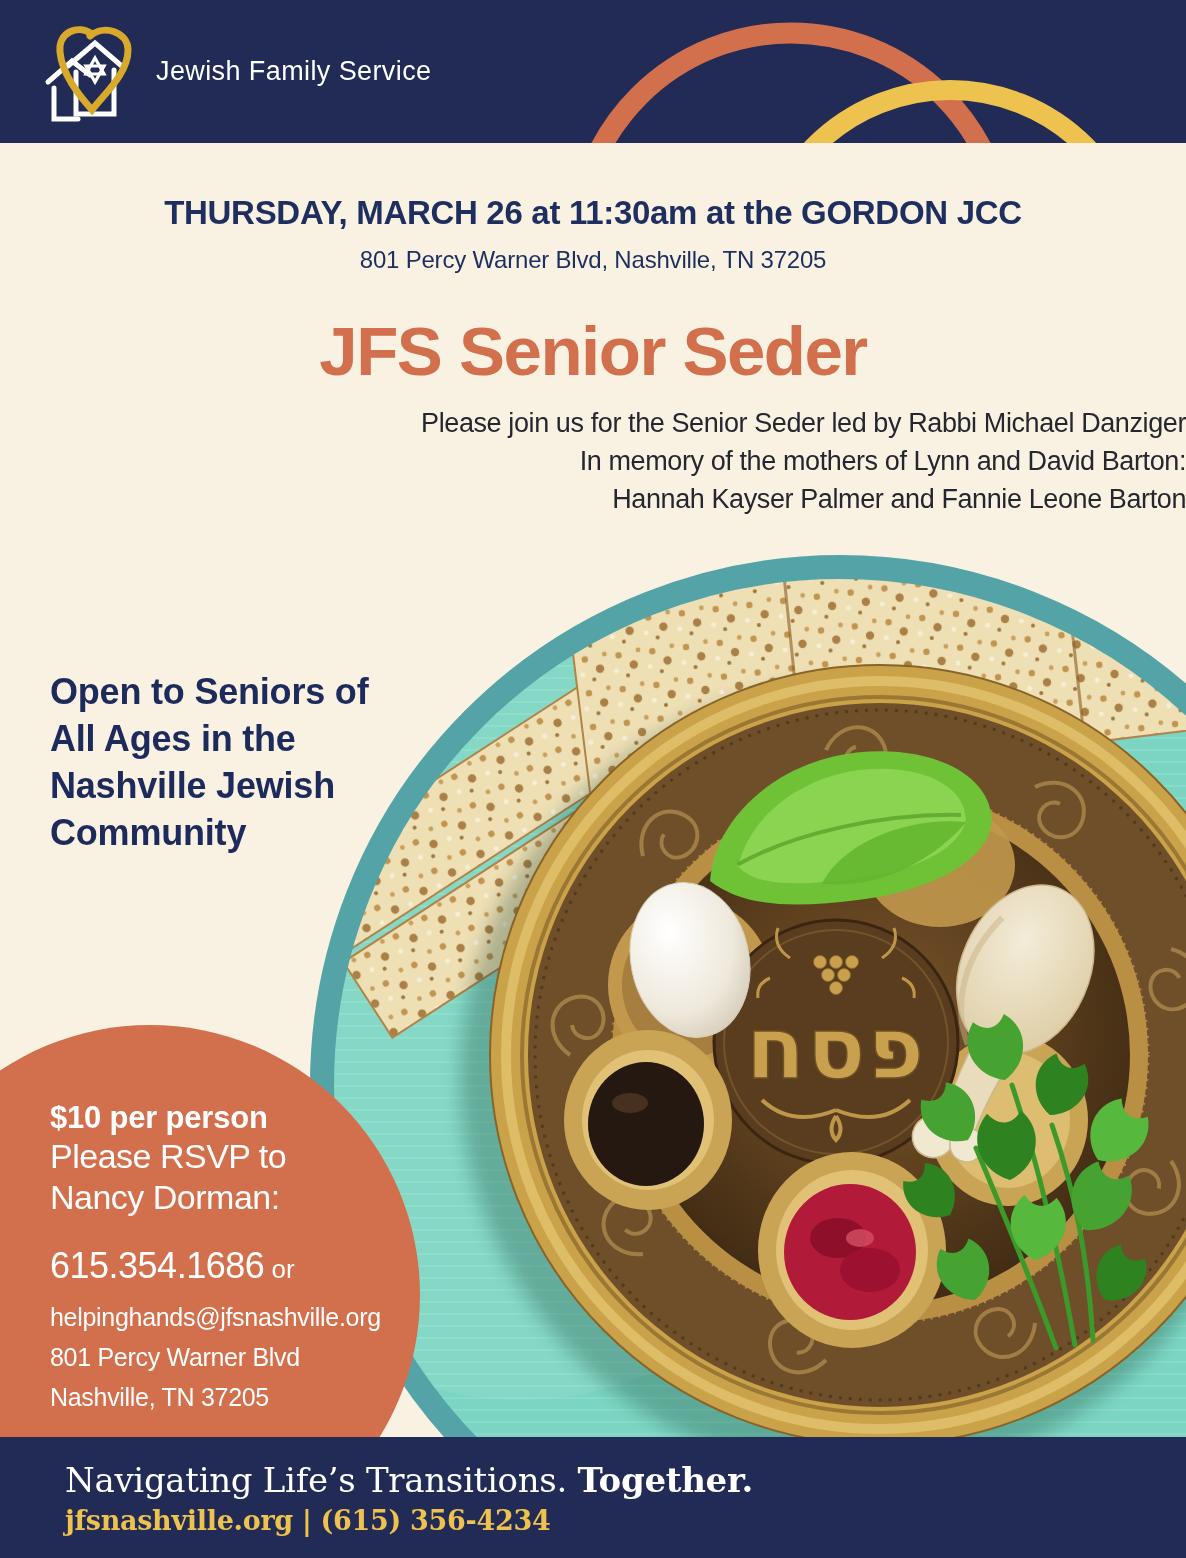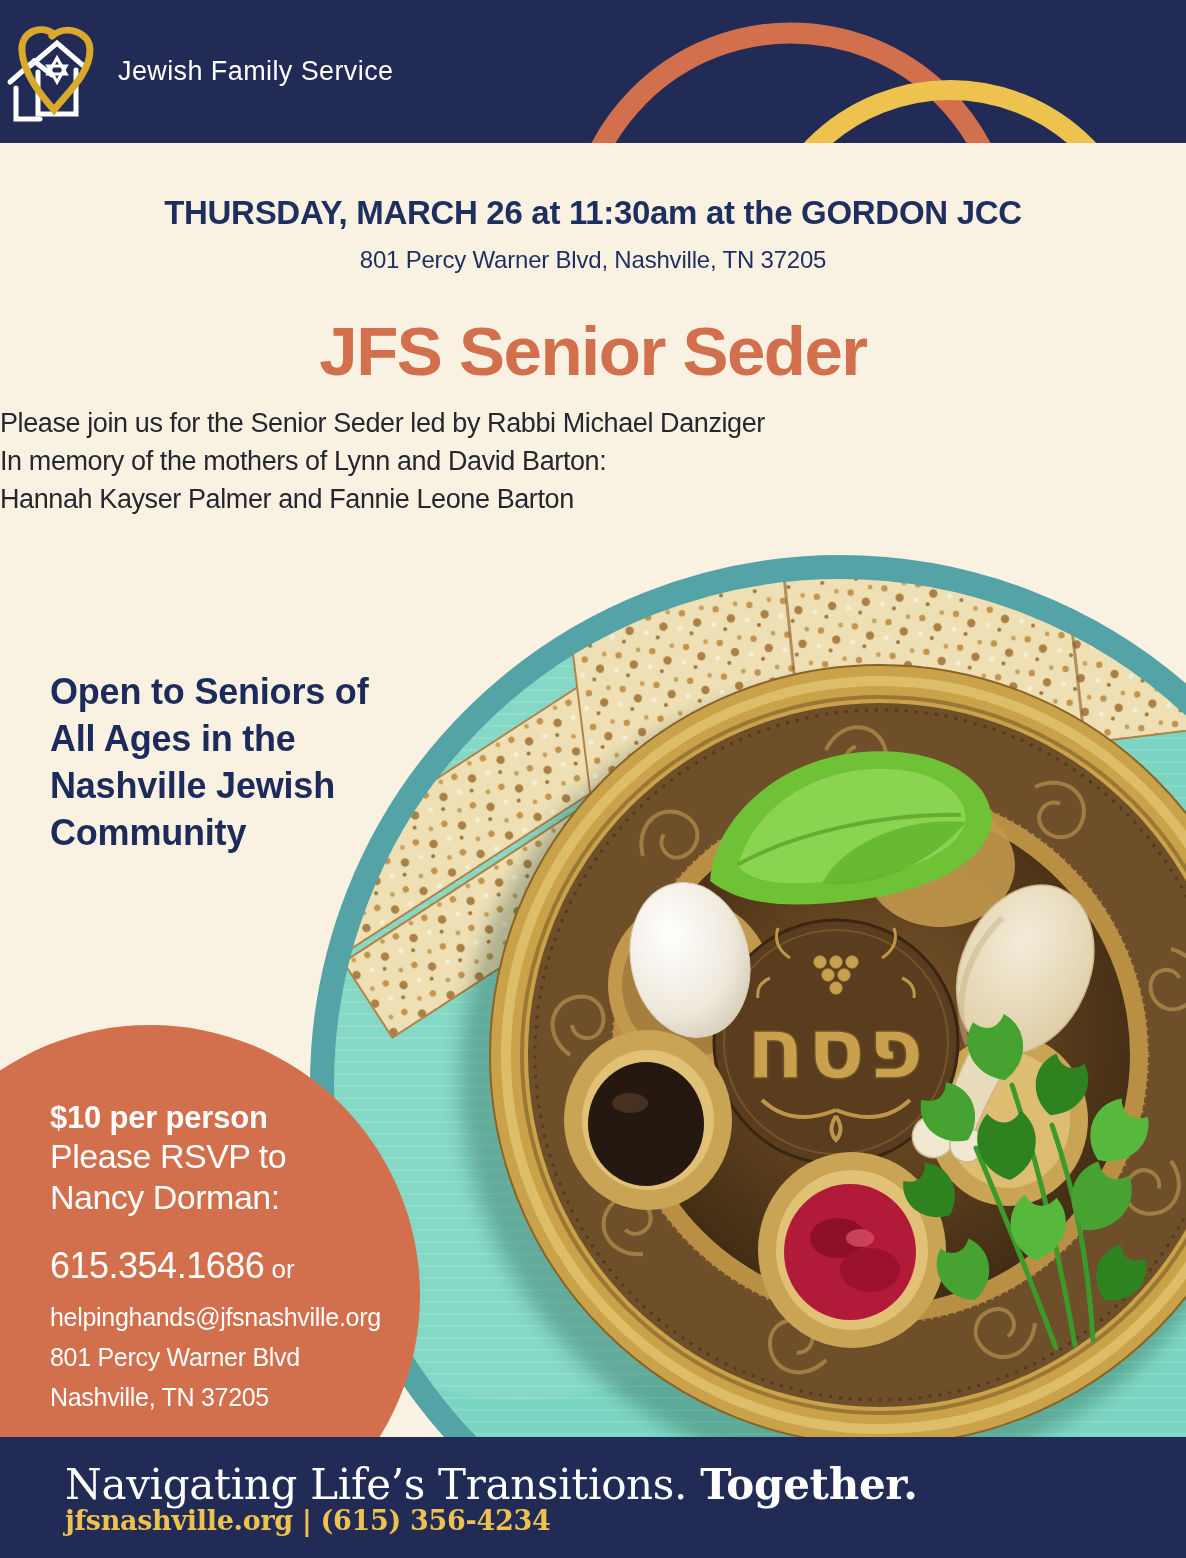--- a/index.html
+++ b/index.html
@@ -4,33 +4,33 @@
 <style>
   :root{
     --navy:#212b56; --cream:#f9f2e2; --orange:#d26f4c; --gold:#eec24e;
     --teal:#54a3a7; --turquoise:#7cd5c2; --heading:#1e2e5f; --textdark:#26262e; --white:#ffffff;
   }
   *{margin:0;padding:0;box-sizing:border-box}
   body{background:#e8e8e8;font-family:"Liberation Sans",sans-serif}
   .page{position:relative;width:1186px;height:1558px;background:var(--cream);overflow:hidden}
 
   
-  .hdr{position:absolute;left:0;top:0;width:1186px;height:143px;background:var(--navy);display:flex;z-index:6}
+  .hdr{position:absolute;left:0;top:0;width:1186px;height:143px;background:var(--navy);display:flex;padding-left:38px;z-index:6}
   .hdr-arcs{position:absolute;left:0;top:0;width:1186px;height:143px;pointer-events:none}
   .logo-wrap{display:flex;align-items:center;gap:16px;position:relative;z-index:2}
   .logo-text{color:var(--white);font-size:27px;letter-spacing:.4px;font-weight:500}
 
   
   .when{position:absolute;left:0;top:194px;width:1186px;text-align:center;color:var(--heading);
         font-size:33px;font-weight:700;letter-spacing:-.3px;z-index:2}
   .addr{position:absolute;left:0;top:246px;width:1186px;text-align:center;color:var(--heading);
         font-size:24px;font-weight:500;letter-spacing:-.2px;z-index:2}
   .title{position:absolute;left:0;top:312px;width:1186px;text-align:center;color:var(--orange);
         font-size:69px;font-weight:700;letter-spacing:-1.5px;z-index:2}
-  .desc{position:absolute;left:0;top:404px;width:1186px;text-align:left;color:var(--textdark);
+  .desc{position:absolute;left:0;top:404px;width:1186px;text-align:right;color:var(--textdark);
         font-size:27px;letter-spacing:-.4px;line-height:38px;z-index:2}
 
   
   .aud{position:absolute;left:50px;top:668px;width:400px;color:#1d2a5c;font-size:36px;font-weight:700;
        line-height:47px;letter-spacing:-.2px;z-index:2}
 
   
   .photo{position:absolute;left:0;top:0;width:1186px;height:1558px;z-index:1}
 
   
@@ -40,21 +40,21 @@
   .rsvp .price{font-size:31px;font-weight:700;letter-spacing:-.2px}
   .rsvp .ask{font-size:34px;line-height:41px;letter-spacing:-.5px;margin-bottom:27px}
   .rsvp .phone-row{margin-bottom:10px}
   .rsvp .phone{font-size:36px;letter-spacing:-.5px}
   .rsvp .or{font-size:26px}
   .rsvp .small{font-size:25px;line-height:40px;letter-spacing:-.3px}
 
   
   .ftr{position:absolute;left:0;top:1437px;width:1186px;height:121px;background:var(--navy);z-index:5}
   .ftr .tag{position:absolute;left:65px;top:23px;color:var(--white);
-       font-family:"DejaVu Serif",serif;font-size:42px;letter-spacing:-.3px}
+       font-family:"DejaVu Serif",serif;font-size:34px;letter-spacing:-.3px}
   .ftr .tag b{font-weight:700}
   .ftr .contact{position:absolute;left:65px;top:68px;color:var(--gold);
        font-family:"DejaVu Serif",serif;font-size:27px;font-weight:700;letter-spacing:-.3px}
   .heb{font-family:"DejaVu Sans",sans-serif;font-weight:bold}
 </style>
 </head>
 <body>
 
 <div class="page">
 

